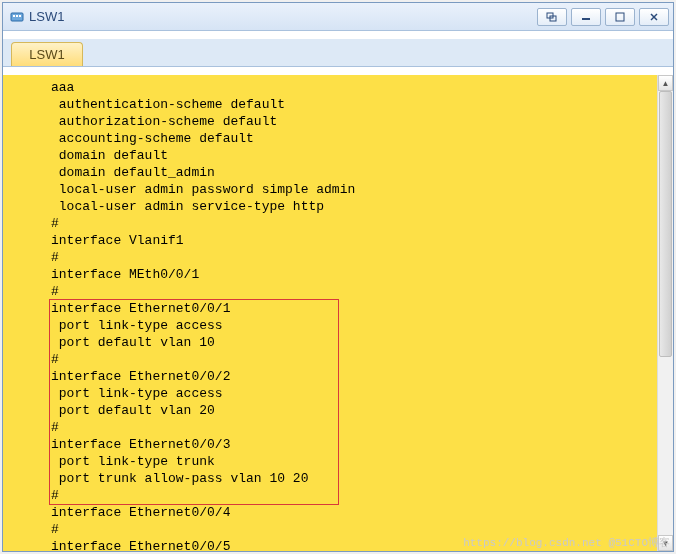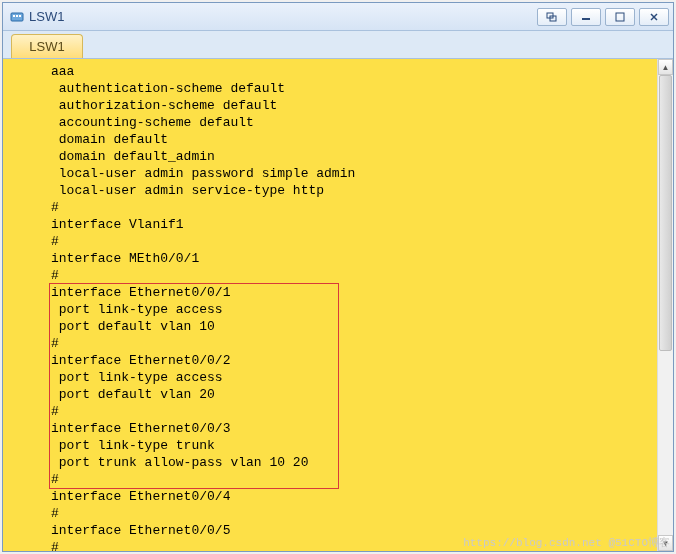--- a/index.html
+++ b/index.html
@@ -16,20 +16,21 @@
   .window {
     position: absolute;
     left: 2px;
     top: 2px;
     width: 672px;
     height: 550px;
     border: 1px solid #7a9ac0;
     background: #fff;
     display: flex;
     flex-direction: column;
+    gap: 8px;
   }
   .titlebar {
     height: 28px;
     background: linear-gradient(to bottom, #eaf1fb 0%, #d6e4f5 100%);
     border-bottom: 1px solid #a9c1dd;
     display: flex;
     align-items: center;
     padding: 0 2px 0 6px;
     font-size: 13px;
     color: #2b4a7a;

